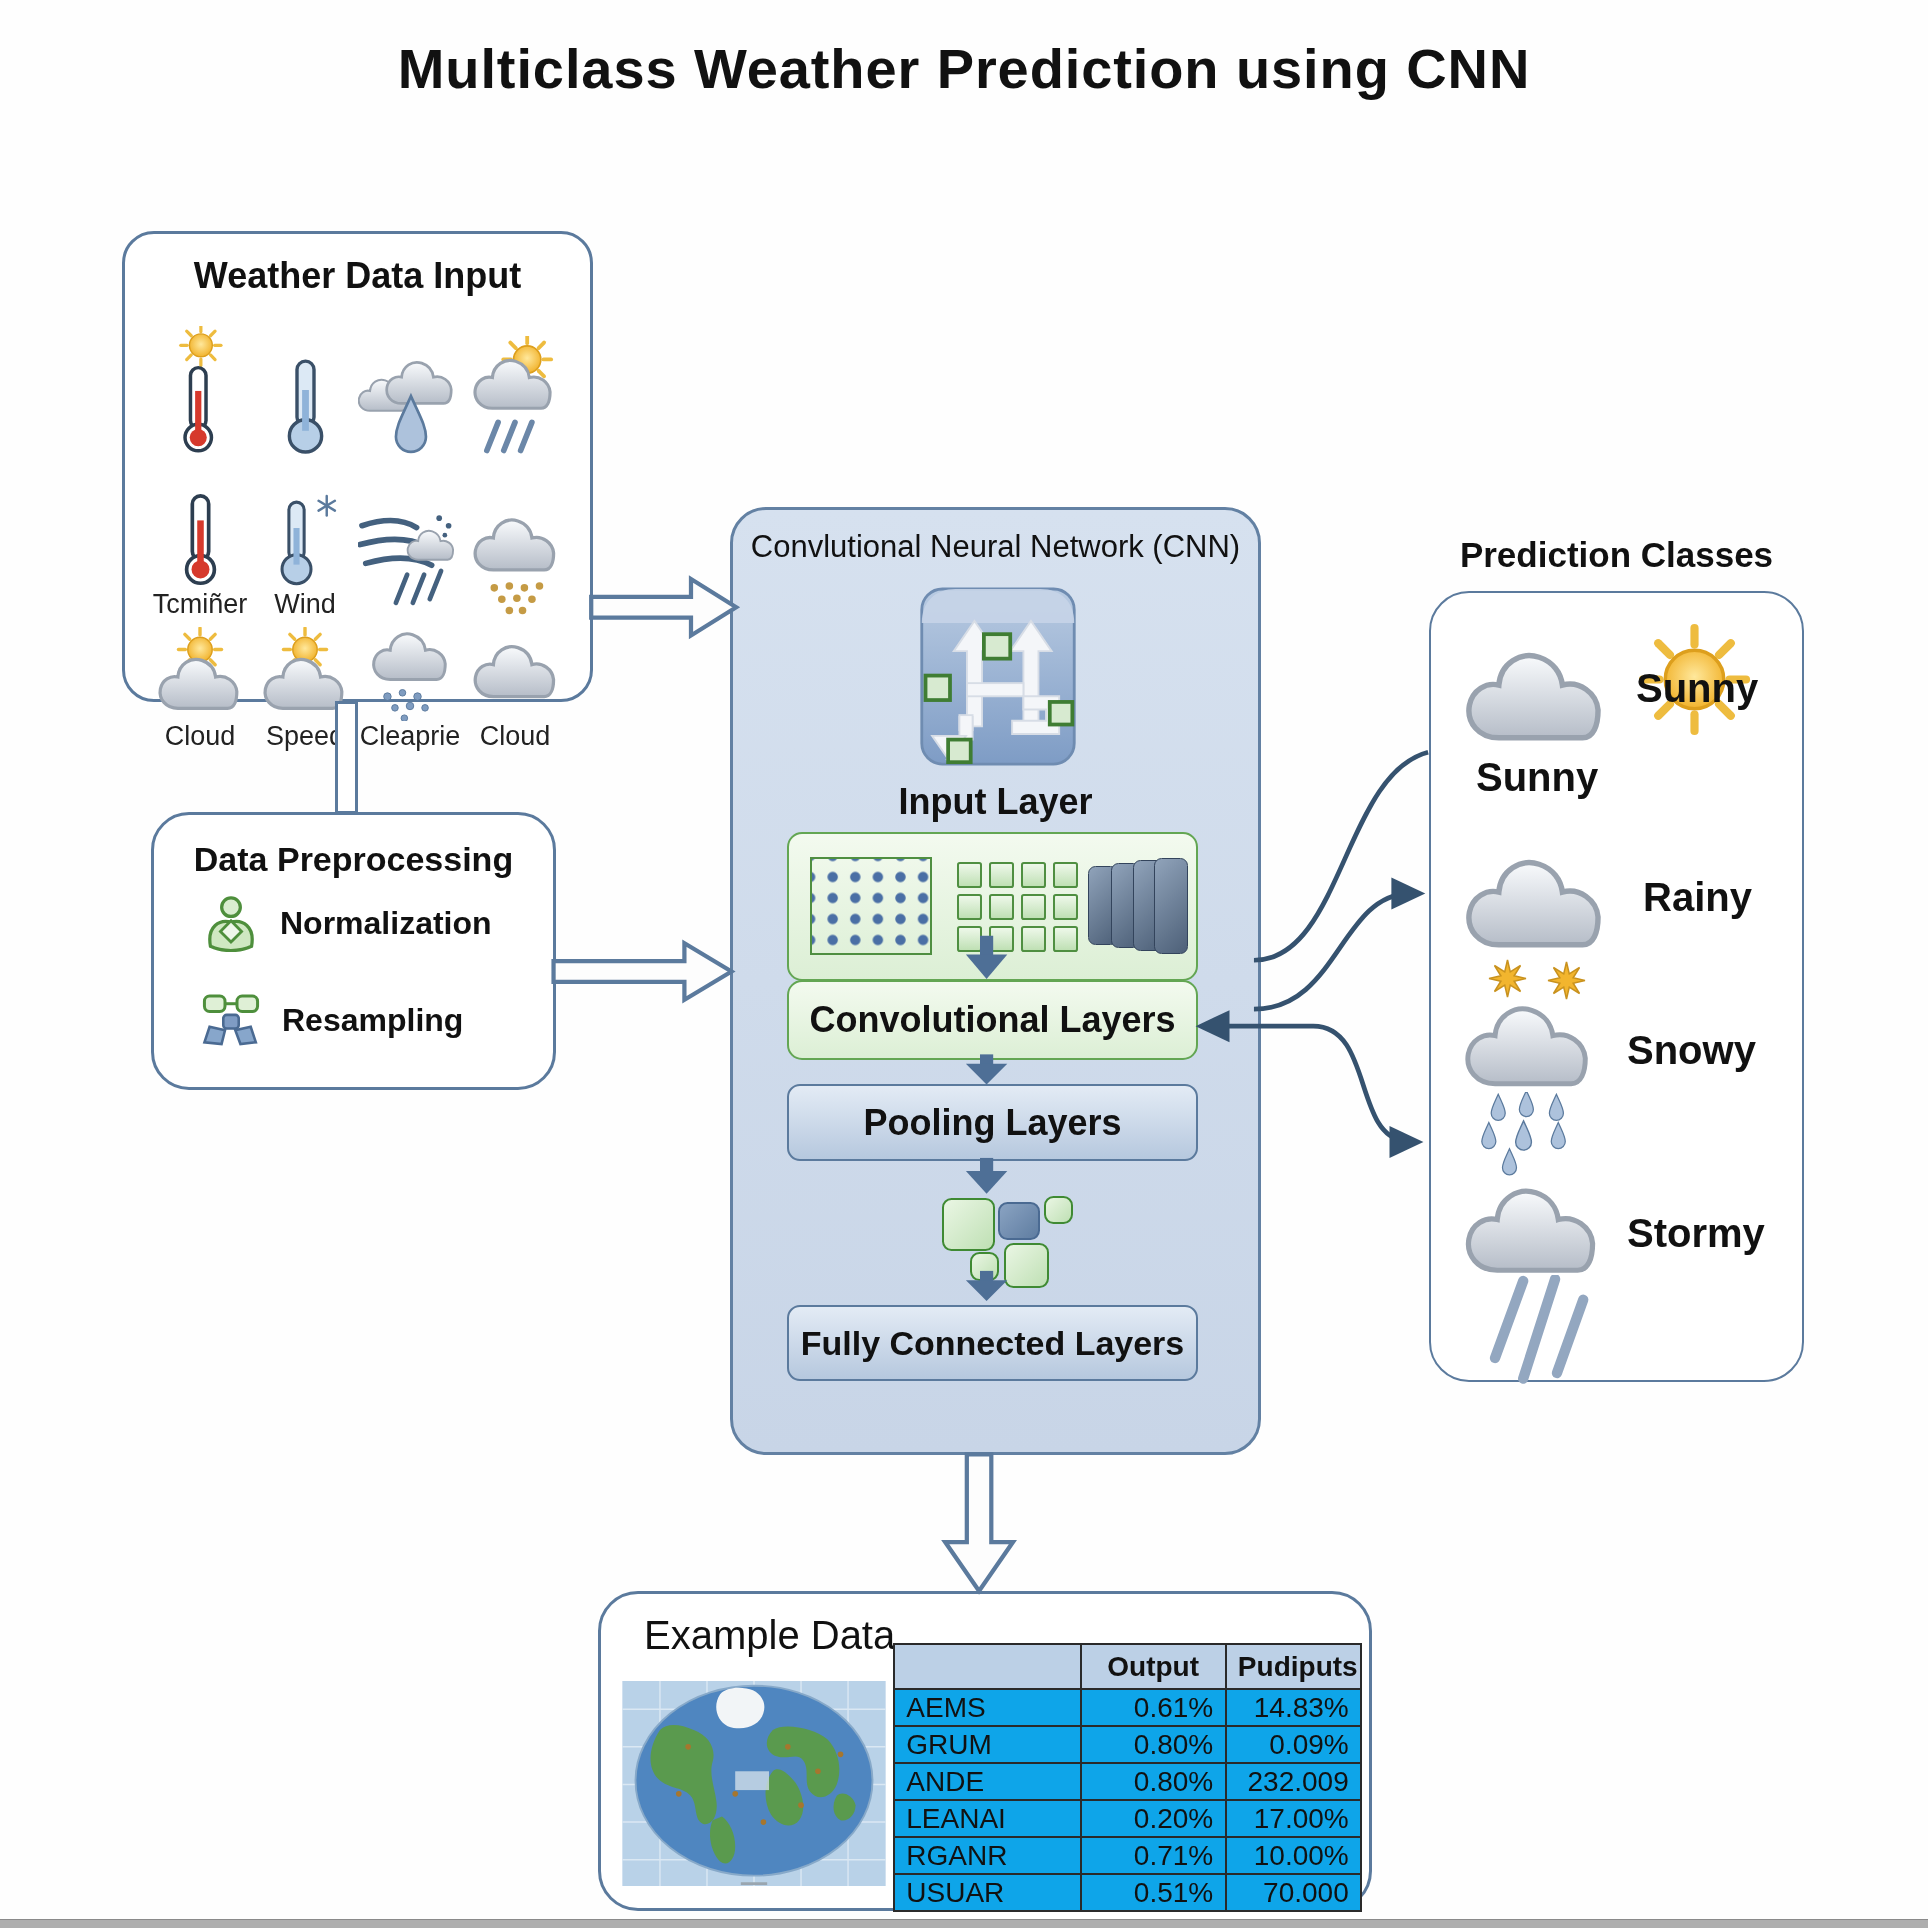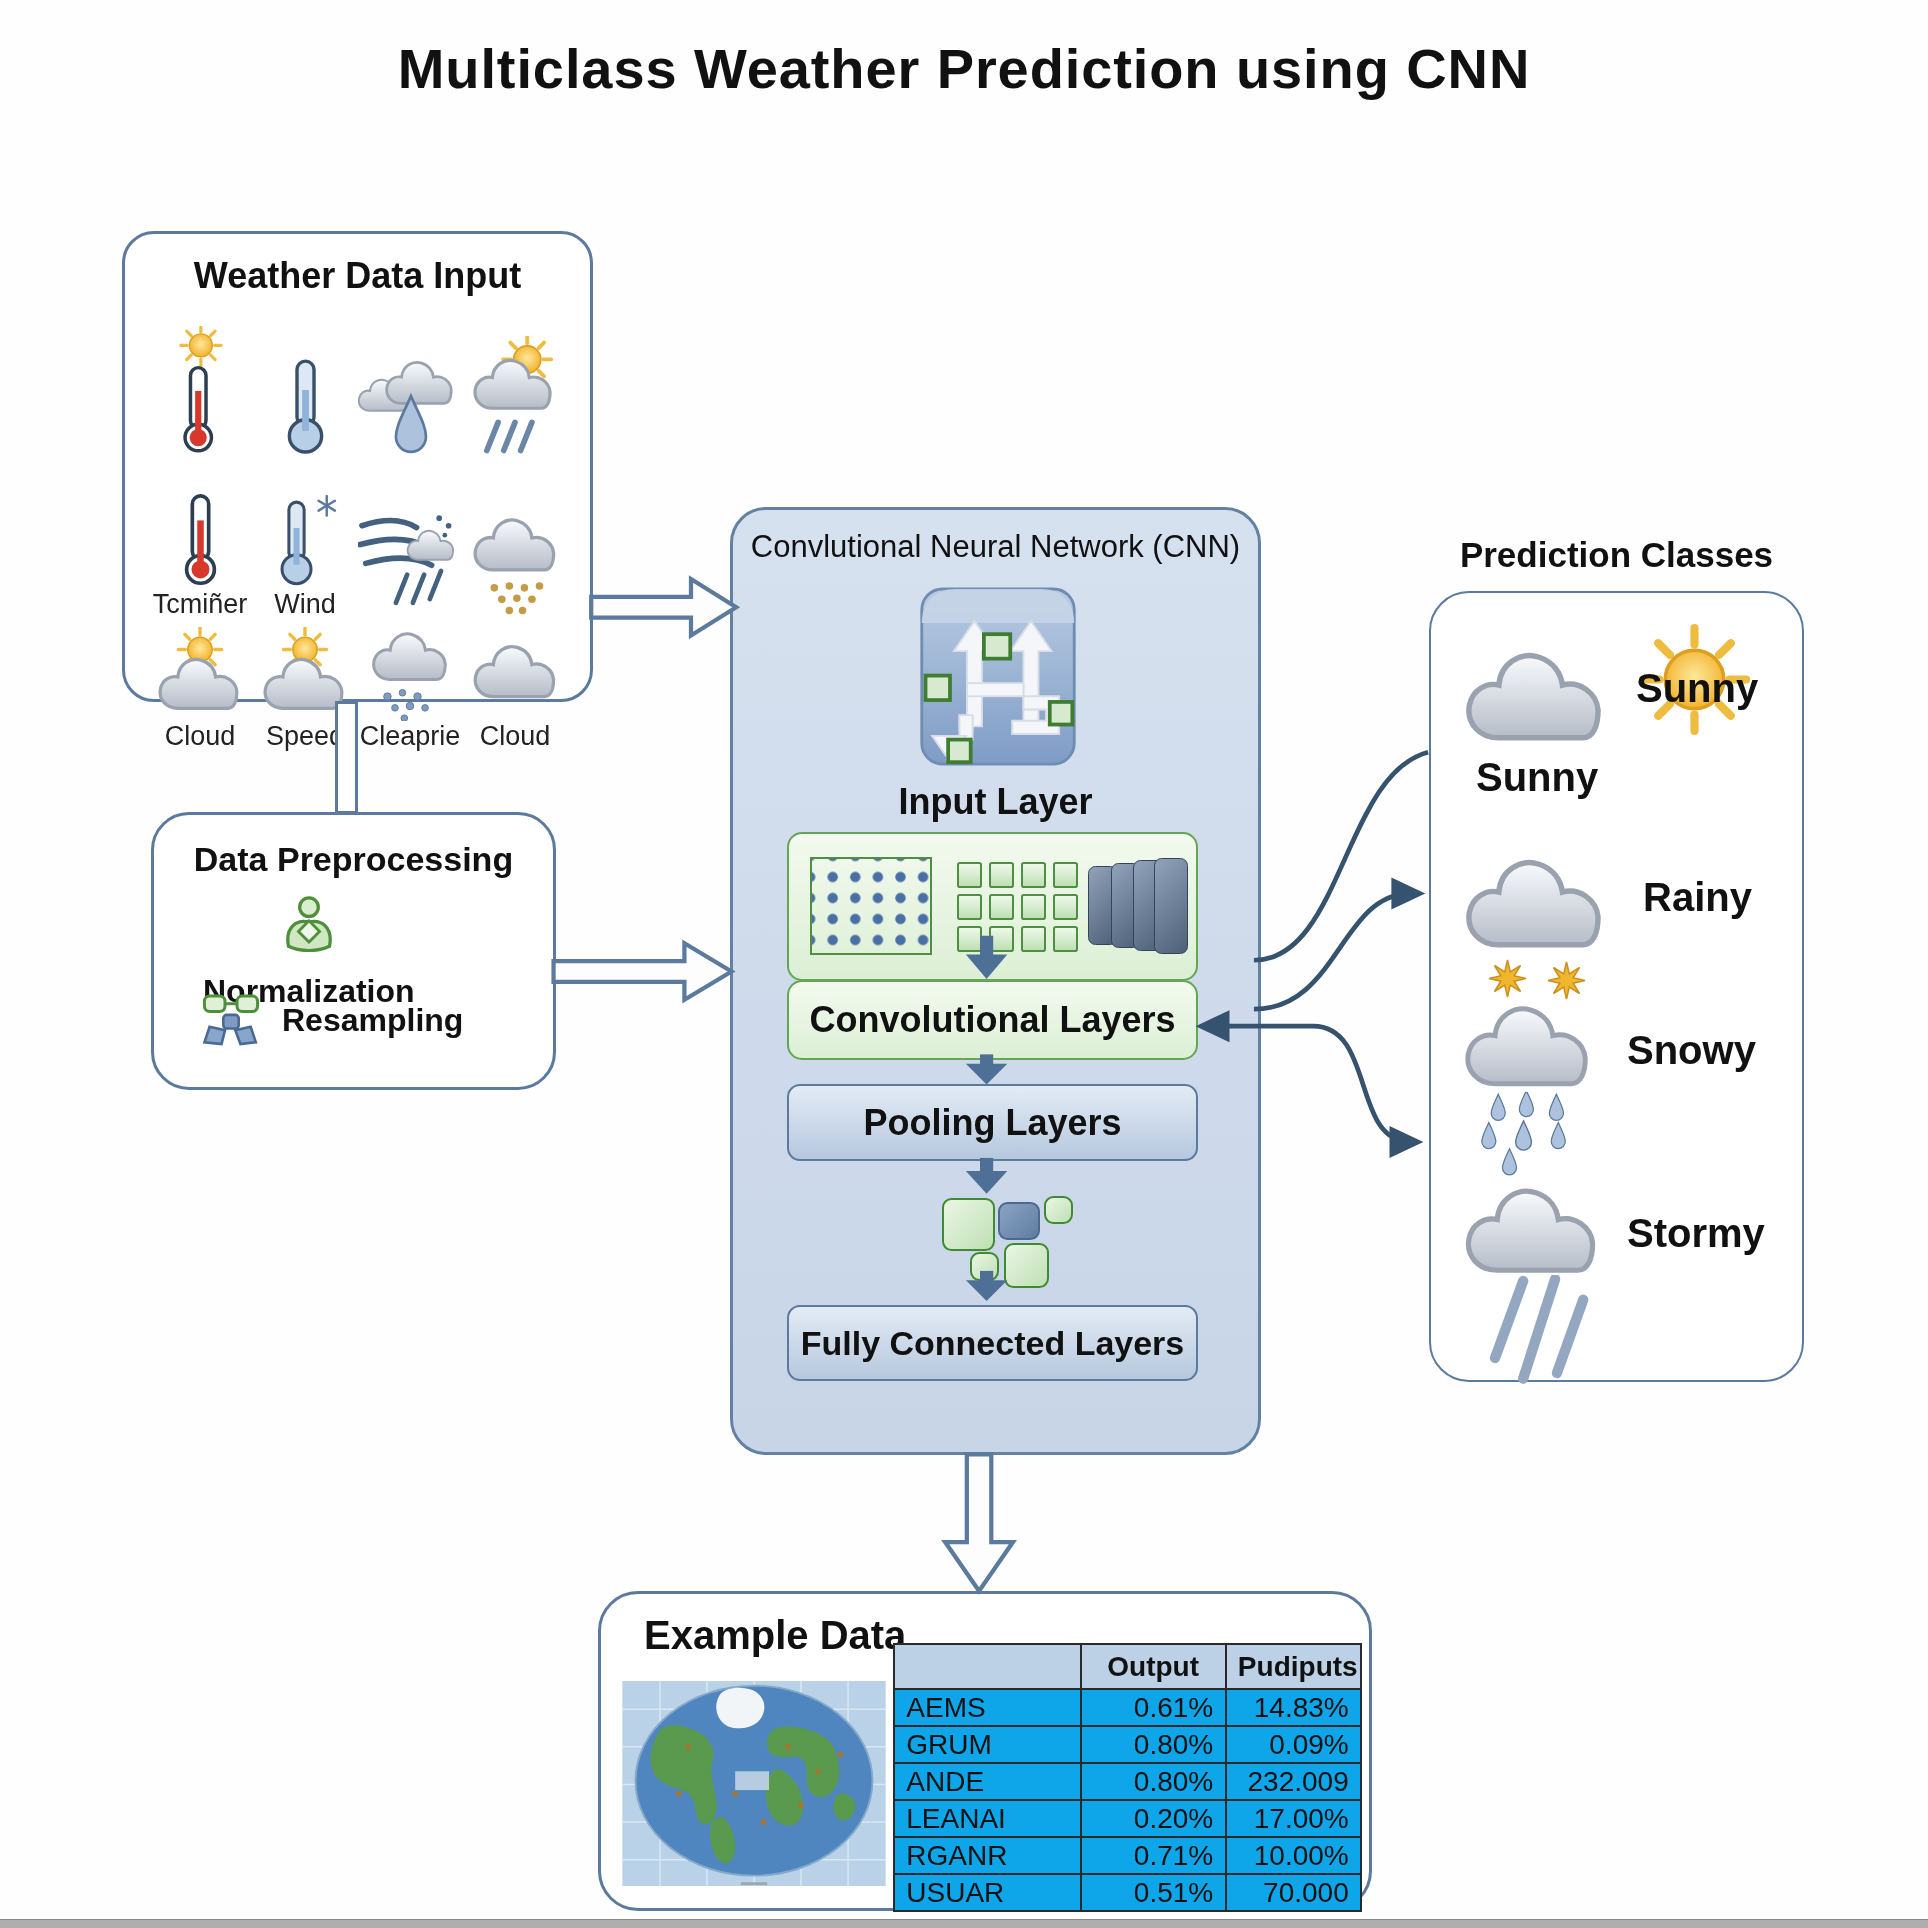--- a/index.html
+++ b/index.html
@@ -239,21 +239,21 @@
         </svg>
         <span class="wlabel">Cloud</span>
       </div>
     </div>
   </div>
 
   <div class="abs" style="left:335px;top:701px;width:22.6px;height:113px;background:#fff;border:3.8px solid #5b7a9d;box-sizing:border-box;"></div>
 
   <div class="abs box" style="left:151px;top:812px;width:405px;height:278px;border-radius:38px;">
     <div class="box-title" style="margin-top:24.5px;font-size:34px;">Data Preprocessing</div>
-    <div class="pitem" style="left:49px;top:79px;flex-direction:column;">
+    <div class="pitem" style="left:49px;top:79px;">
       <svg width="56" height="58" viewBox="0 0 60 62">
         <circle cx="30" cy="14" r="10" fill="#d9edcf" stroke="#4e8f3c" stroke-width="3.5"></circle>
         <path d="M8 56 C4 34 18 27 30 30 C42 27 56 34 52 56 C40 62 20 62 8 56 Z" fill="#cfe8c2" stroke="#4e8f3c" stroke-width="3.5"></path>
         <rect x="22" y="32" width="16" height="16" transform="rotate(45 30 40)" fill="#eef7ea" stroke="#4e8f3c" stroke-width="3"></rect>
       </svg>
       <span>Normalization</span>
     </div>
     <div class="pitem" style="left:47px;top:177px;">
       <svg width="60" height="56" viewBox="0 0 70 64">
         <rect x="4" y="4" width="24" height="18" rx="6" fill="#dff0d6" stroke="#4e8f3c" stroke-width="3.5"></rect>
@@ -381,21 +381,21 @@
       <g stroke="#93a7c0" stroke-width="11" stroke-linecap="round">
         <line x1="46" y1="6" x2="16" y2="88"></line>
         <line x1="80" y1="4" x2="46" y2="110"></line>
         <line x1="110" y1="26" x2="82" y2="104"></line>
       </g>
     </svg>
     <div class="plabel" style="left:196px;top:618px;">Stormy</div>
   </div>
 
   <div class="abs box" style="left:598px;top:1591px;width:774px;height:320px;border-radius:40px;">
-    <div class="abs" style="left:43px;top:19px;font-size:40px;font-weight:bold;">Example Data</div>
+    <div class="abs" style="left:43px;top:19px;font-size:40px;font-weight:normal;">Example Data</div>
 
     <svg class="abs" style="left:21px;top:87px;" width="264" height="205" viewBox="0 0 280 218">
       <rect x="0" y="0" width="280" height="218" fill="#b9d2e8"></rect>
       <g stroke="#dbe8f3" stroke-width="1.5" fill="none">
         <path d="M0 30 H280 M0 70 H280 M0 110 H280 M0 150 H280 M0 190 H280"></path>
         <path d="M40 0 V218 M90 0 V218 M140 0 V218 M190 0 V218 M240 0 V218"></path>
       </g>
       <ellipse cx="140" cy="106" rx="126" ry="101" fill="#4f86c0" stroke="#87a9c9" stroke-width="2"></ellipse>
       <path d="M104 14 C96 26 100 42 112 48 C128 54 146 48 150 34 C154 22 146 10 132 8 C120 6 110 8 104 14 Z" fill="#f2f5f7"></path>
       <path d="M40 52 C28 70 26 92 38 104 C50 116 66 112 74 124 C80 134 76 148 86 152 C96 154 102 142 100 128 C98 112 92 100 96 86 C100 72 92 58 76 52 C62 46 48 44 40 52 Z" fill="#5a9a4e"></path>

